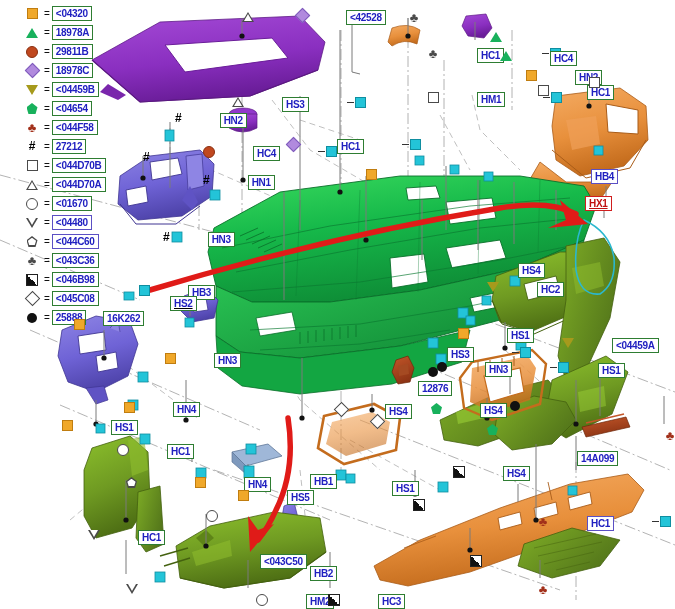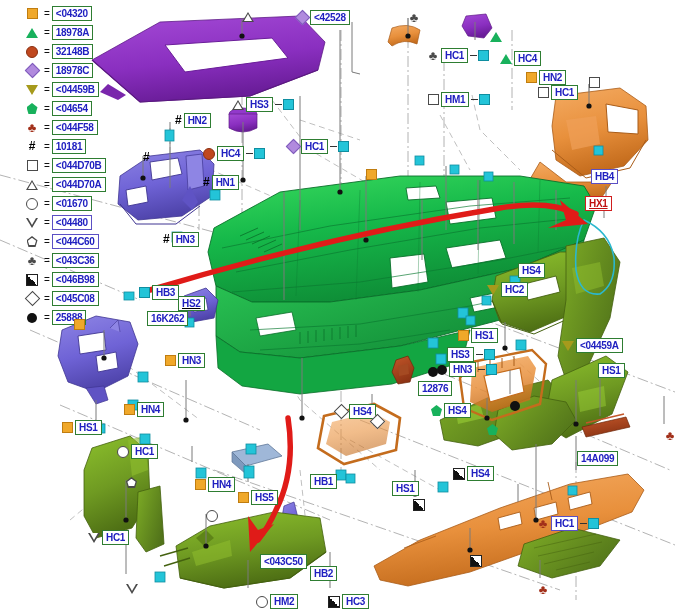--- a/index.html
+++ b/index.html
@@ -28,21 +28,21 @@
     padding:1px 3px 1px 3px;
     letter-spacing:-0.3px;
     white-space:nowrap;
     font-family:"Liberation Sans", sans-serif;
     box-sizing:border-box;
   }
   .tagbox.violet{border-color:#5b4fc4;}
   .tagbox.red{border-color:#d01e1e;color:#c01010;text-decoration:underline;}
 
   
-  .callout{position:absolute;display:flex;align-items:center;white-space:nowrap;}
+  .callout{position:absolute;display:flex;align-items:flex-start;white-space:nowrap;gap:36px;}
   .callout .pre{margin-right:2px;display:flex;align-items:center;}
   .callout .post{margin-left:2px;display:flex;align-items:center;}
 
   
   .sym{display:inline-block;}
   .s-sq-orange{width:9px;height:9px;background:#f0a82a;border:1px solid #c07d10;}
   .s-tri-green{width:0;height:0;border-left:6px solid transparent;border-right:6px solid transparent;border-bottom:10px solid #18b15c;}
   .s-circ-brown{width:10px;height:10px;border-radius:50%;background:#c0481f;border:1px solid #8a2f10;}
   .s-diam-violet{width:9px;height:9px;background:#b18ade;border:1px solid #7e5bbb;transform:rotate(45deg);}
   .s-tridown-olive{width:0;height:0;border-left:6px solid transparent;border-right:6px solid transparent;border-top:10px solid #a69a1c;}
@@ -469,21 +469,21 @@
           <span class="sym s-tri-green"></span>
         </span>
         <span class="legend-eq">=</span>
         <span class="tagbox">18978A</span>
       </div>
       <div class="legend-row">
         <span class="legend-sym">
           <span class="sym s-circ-brown"></span>
         </span>
         <span class="legend-eq">=</span>
-        <span class="tagbox">32148B</span>
+        <span class="tagbox">29811B</span>
       </div>
       <div class="legend-row">
         <span class="legend-sym">
           <span class="sym s-diam-violet"></span>
         </span>
         <span class="legend-eq">=</span>
         <span class="tagbox">18978C</span>
       </div>
       <div class="legend-row">
         <span class="legend-sym">
@@ -504,21 +504,21 @@
           <span class="sym s-club-red">♣</span>
         </span>
         <span class="legend-eq">=</span>
         <span class="tagbox">&lt;044F58</span>
       </div>
       <div class="legend-row">
         <span class="legend-sym">
           <span class="sym s-hash">#</span>
         </span>
         <span class="legend-eq">=</span>
-        <span class="tagbox">10181</span>
+        <span class="tagbox">27212</span>
       </div>
       <div class="legend-row">
         <span class="legend-sym">
           <span class="sym s-sq-open"></span>
         </span>
         <span class="legend-eq">=</span>
         <span class="tagbox">&lt;044D70B</span>
       </div>
       <div class="legend-row">
         <span class="legend-sym">
@@ -679,30 +679,30 @@
       </div>
       <div class="callout" style="left: 518px; top: 263px;">
         <span class="tagbox">HS4</span>
       </div>
       <div class="callout" style="left: 139px; top: 285px;">
         <span class="pre">
           <span class="sym nub"></span>
         </span>
         <span class="tagbox">HB3</span>
       </div>
-      <div class="callout" style="left: 178px; top: 296px; text-decoration: underline;">
+      <div class="callout" style="left: 170px; top: 296px; text-decoration: underline;">
         <span class="tagbox">HS2</span>
       </div>
       <div class="callout" style="left: 487px; top: 282px;">
         <span class="pre">
           <span class="sym s-tridown-olive"></span>
         </span>
         <span class="tagbox">HC2</span>
       </div>
-      <div class="callout" style="left: 103px; top: 311px; margin-left: 44px;">
+      <div class="callout" style="left: 103px; top: 311px;">
         <span class="tagbox">16K262</span>
       </div>
       <div class="callout" style="left: 458px; top: 328px;">
         <span class="pre">
           <span class="sym s-sq-orange"></span>
         </span>
         <span class="tagbox">HS1</span>
       </div>
       <div class="callout" style="left: 562px; top: 338px;">
         <span class="pre">

